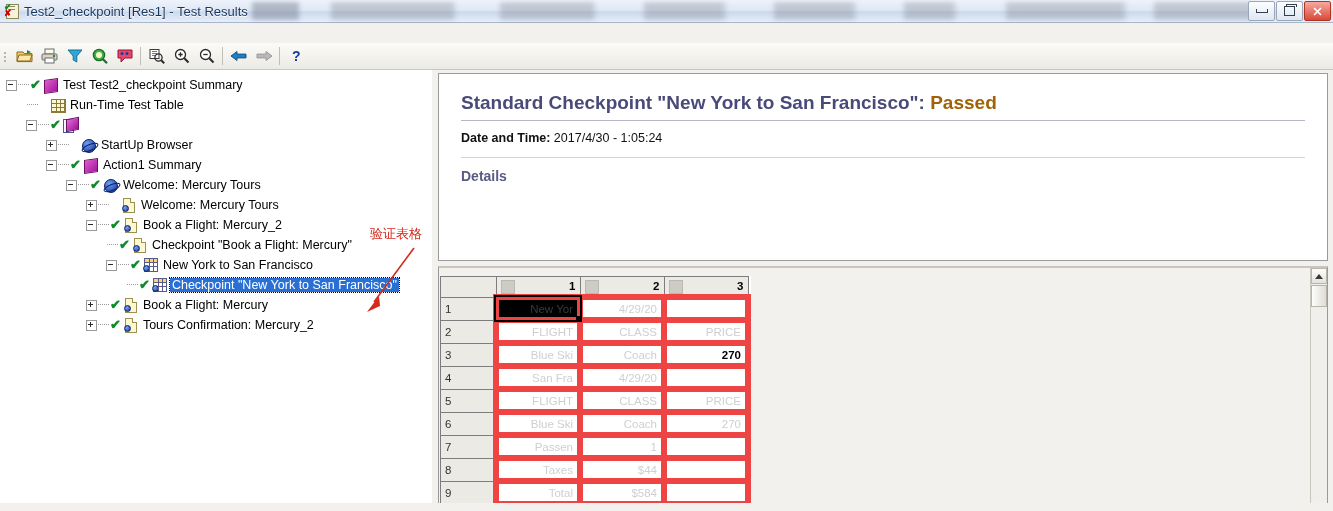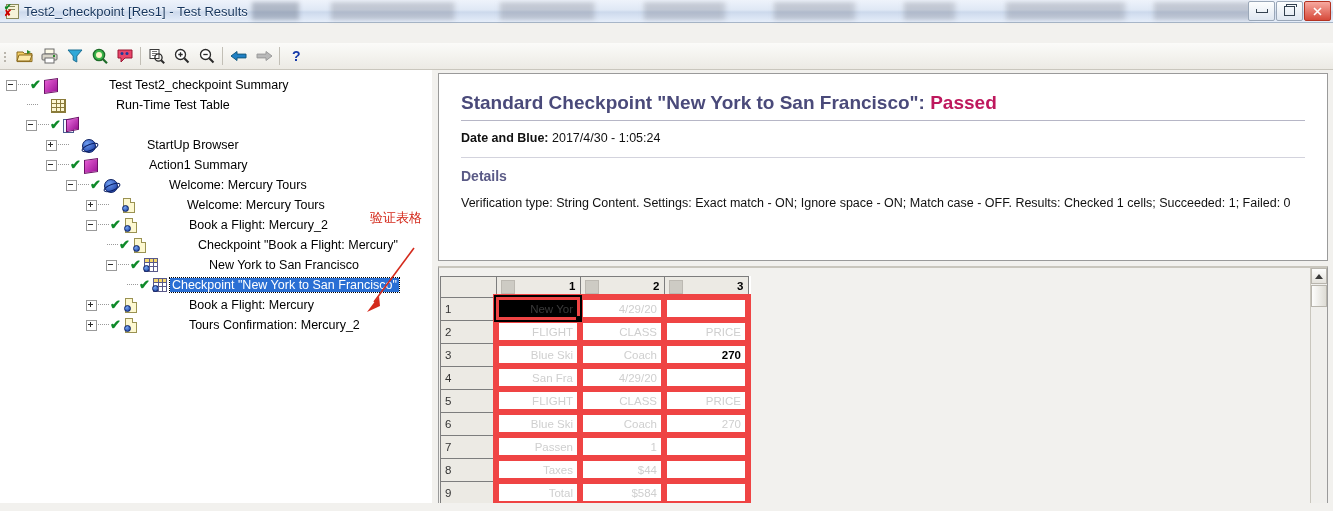--- a/index.html
+++ b/index.html
@@ -94,21 +94,21 @@
   .twisty{
     width:9px;height:9px;border:1px solid #9a9a9a;background:#fff;
     display:inline-block;position:relative;flex:0 0 auto;
   }
   .twisty:before{content:"";position:absolute;left:1px;top:3px;width:5px;height:1px;background:#2b2b2b;}
   .twisty.plus:after{content:"";position:absolute;left:3px;top:1px;width:1px;height:5px;background:#2b2b2b;}
   .dots{width:11px;height:1px;border-top:1px dotted #9a9a9a;flex:0 0 auto;margin-left:1px;}
   .check{color:#0f8a2a;font-size:13px;font-weight:bold;margin:0 2px 0 1px;line-height:12px;flex:0 0 auto;}
   .nocheck{width:12px;flex:0 0 auto;}
   .ticon{width:16px;height:15px;margin-right:4px;flex:0 0 auto;position:relative;}
-  .lbl{flex:0 0 auto;margin-left:46px;}
+  .lbl{flex:0 0 auto;}
   .sel{background:#2a6fd4;color:#ffffff;outline:1px dotted #000;padding:0 2px;margin-left:-2px;}
 
   
   .ic-box{position:absolute;left:1px;top:1px;width:12px;height:12px;
     background:linear-gradient(135deg,#e35ad0,#a2189c);border:1px solid #6d0f67;
     transform:skewY(-8deg);}
   .ic-box2{position:absolute;left:3px;top:0px;width:11px;height:11px;
     background:linear-gradient(135deg,#e66adc,#9b1392);border:1px solid #6d0f67;
     transform:skewY(-10deg);}
   .ic-pageL{position:absolute;left:0px;top:1px;width:9px;height:12px;background:#f2f6ff;border:1px solid #4a5d8f;}
@@ -145,21 +145,21 @@
   
   .rightpanel{
     position:absolute;left:433px;top:70px;width:900px;height:441px;background:#f2f1ee;
   }
   .docpane{
     position:absolute;left:5px;top:3px;width:888px;height:186px;background:#ffffff;
     border:1px solid #9a9a9a;overflow:hidden;
   }
   .doc-inner{padding:18px 22px 0 22px;}
   .doc-h1{font-size:19px;font-weight:bold;color:#4a4a7a;margin:0 0 6px 0;}
-  .doc-h1 .pass{color:#be185d;}
+  .doc-h1 .pass{color:#a16207;}
   .doc-rule{border-bottom:1px solid #b6b6c6;margin:0 0 10px 0;}
   .doc-dt{font-size:12.5px;color:#111;margin-bottom:12px;}
   .doc-dt b{font-weight:bold;}
   .doc-rule2{border-bottom:1px solid #d3d3dd;margin:4px 0 10px 0;}
   .doc-h2{font-size:14px;font-weight:bold;color:#5a5a86;margin:0 0 11px 0;}
   .doc-p{font-size:12.5px;color:#111;line-height:17px;width:845px;}
 
   .tablepane{
     position:absolute;left:5px;top:196px;width:888px;height:242px;
     background:#f2f1ee;border:1px solid #9a9a9a;border-top:2px solid #c9c6bd;overflow:hidden;
@@ -465,44 +465,43 @@
           <div class="check">✔</div>
           <div class="ticon">
             <div class="ic-doc">
               <div class="dot"></div>
             </div>
           </div>
           <span class="lbl">Tours Confirmation: Mercury_2</span>
         </div>
       </div>
 
-    <div class="annot" style="left:370px;top:139px;">验证表格</div>
+    <div class="annot" style="left:370px;top:155px;">验证表格</div>
     <svg class="arrow-svg" style="left:358px;top:172px;" width="62" height="82">
       <path d="M56 6 L16 60" stroke="#d42a1c" stroke-width="1.6" fill="none"></path>
       <path d="M9 70 L21 54 L22 64 z" fill="#d42a1c"></path>
     </svg>
   </div>
 
   <div class="splitter"></div>
 
   <div class="rightpanel">
 
     <div class="docpane">
       <div class="doc-inner">
         <div class="doc-h1">
           <span>Standard Checkpoint "New York to San Francisco": </span><span class="pass">Passed</span>
         </div>
         <div class="doc-rule"></div>
         <div class="doc-dt">
-          <b>Date and Blue:</b>
+          <b>Date and Time:</b>
           <span>2017/4/30 - 1:05:24</span>
         </div>
         <div class="doc-rule2"></div>
         <div class="doc-h2">Details</div>
-        <div class="doc-p">Verification type: String Content. Settings: Exact match - ON; Ignore space - ON; Match case - OFF. Results: Checked 1 cells; Succeeded: 1; Failed: 0</div>
       </div>
     </div>
 
     <div class="tablepane">
       <table class="grid" id="grid">
           <thead>
             <tr>
               <th class="corner"></th>
               <th class="colh"><span class="sq"></span><span>1</span></th>
               <th class="colh"><span class="sq"></span><span>2</span></th>

